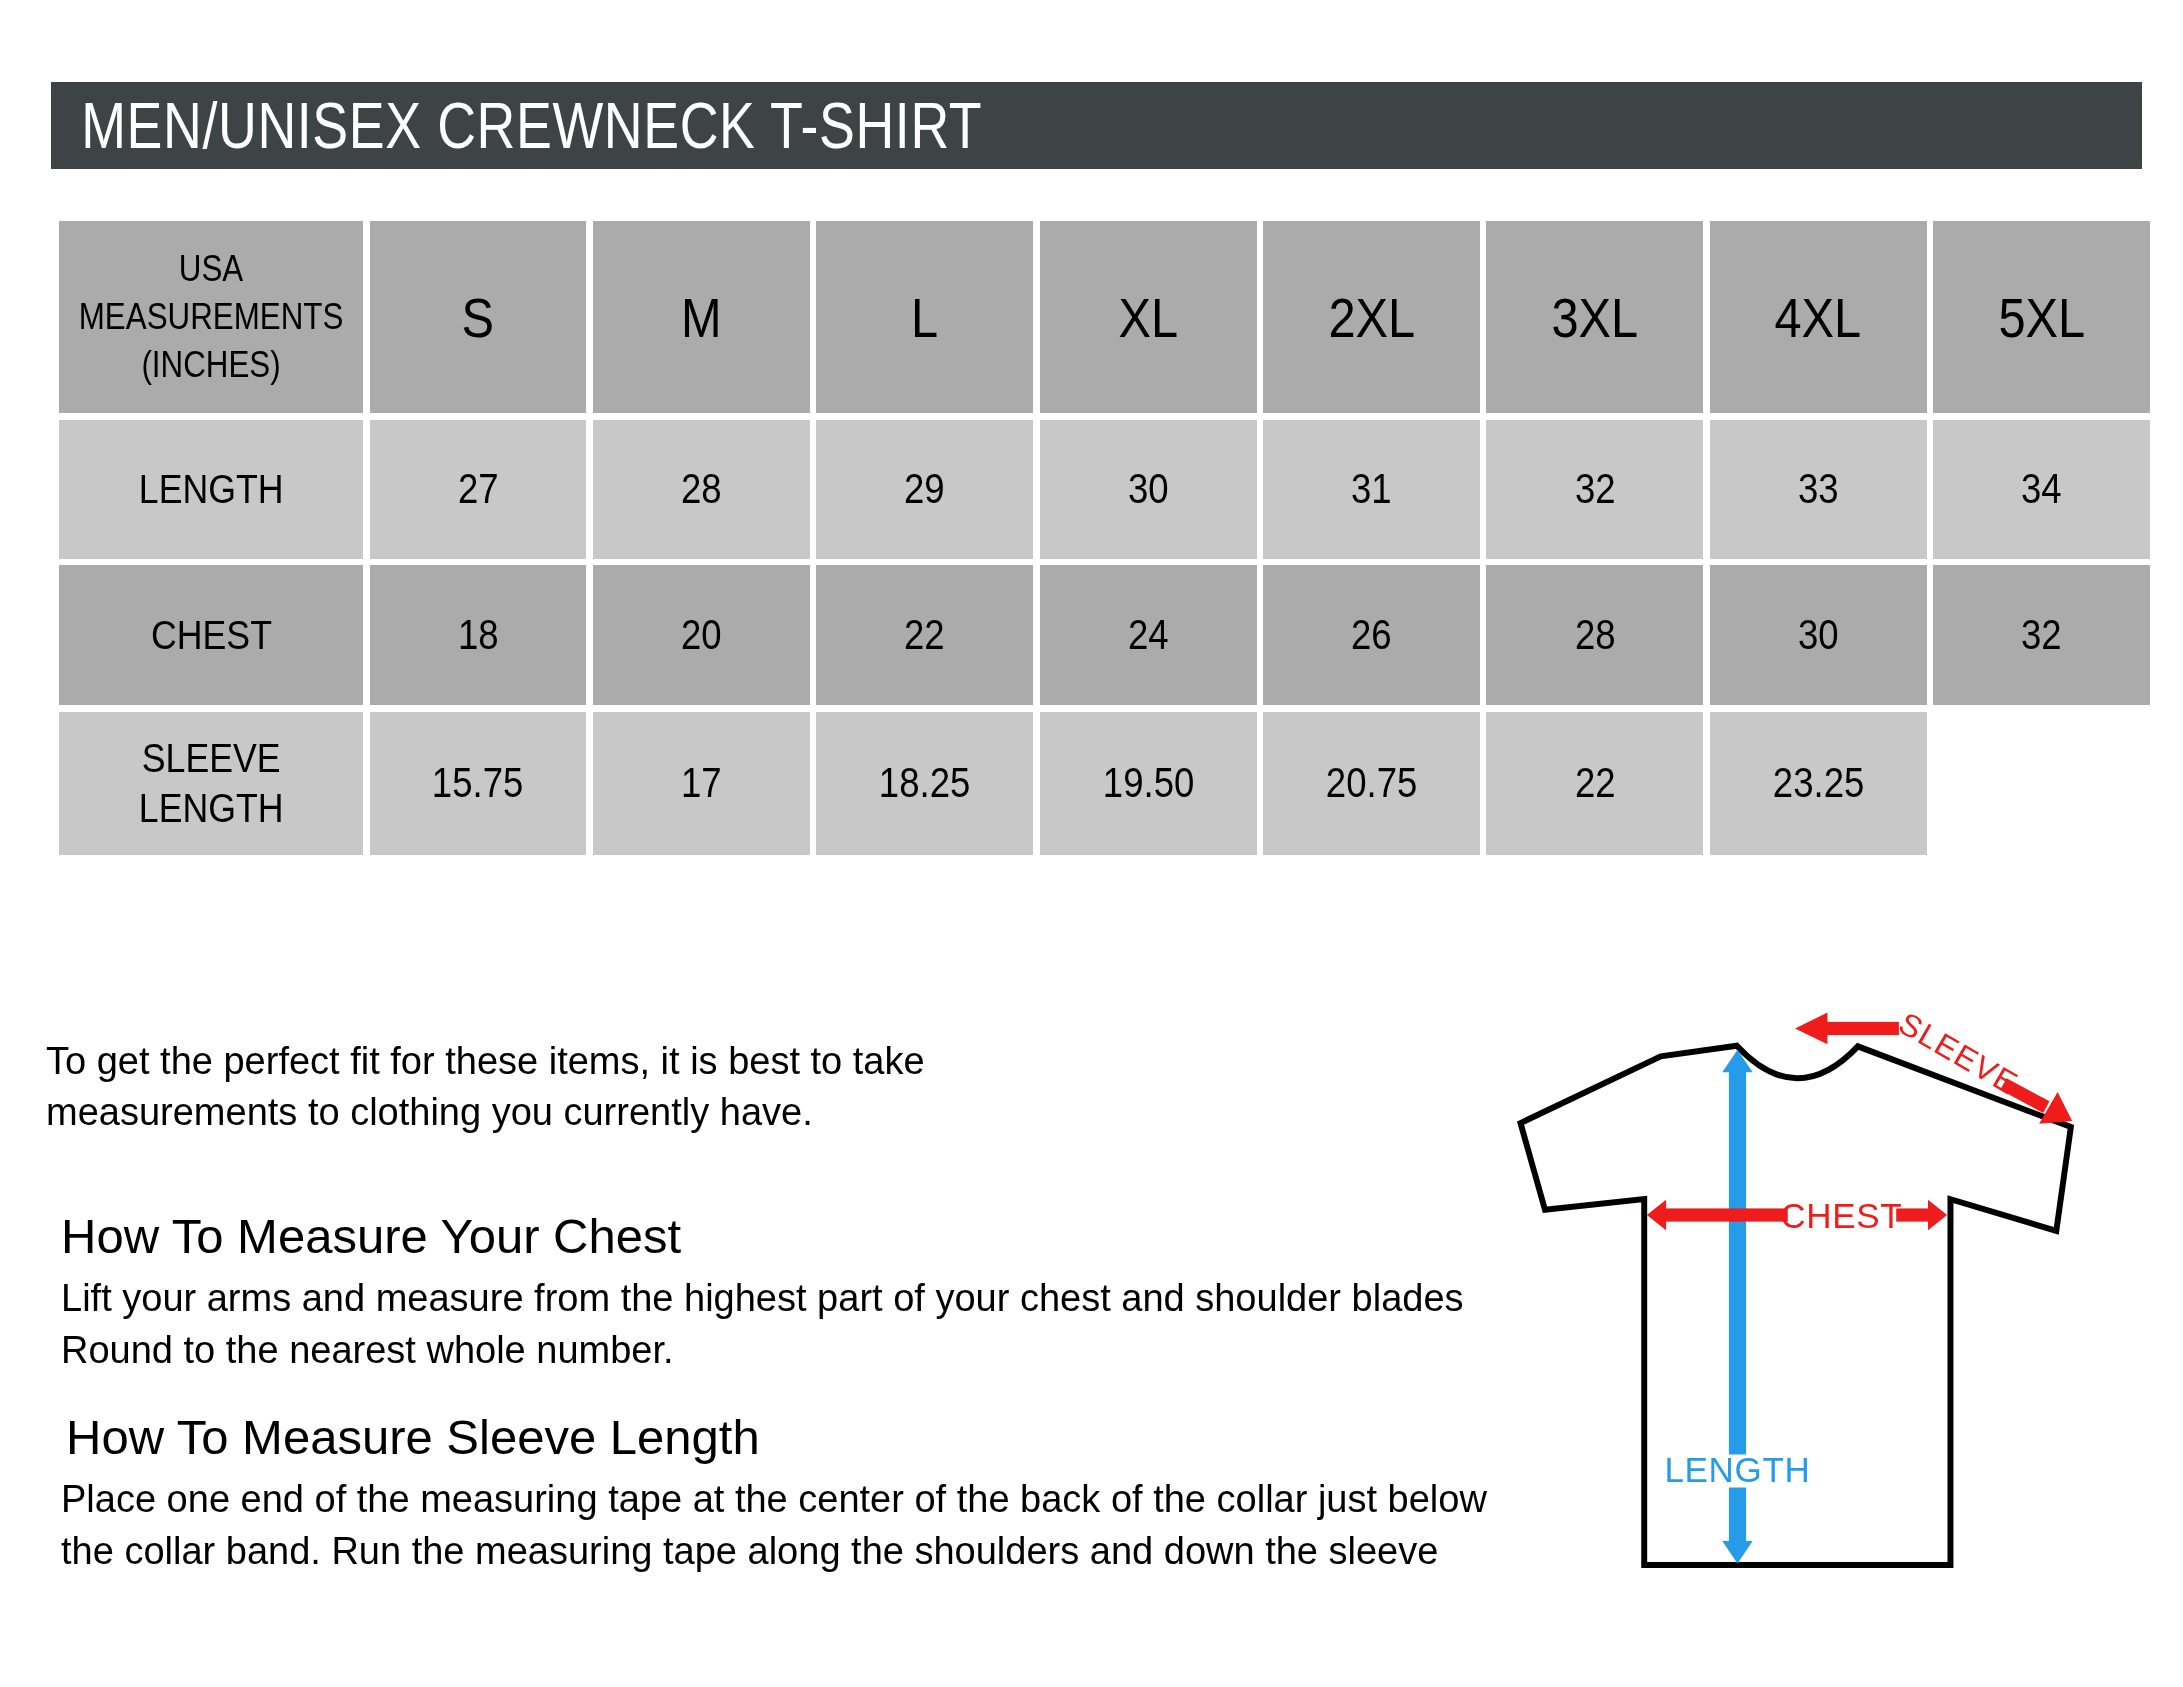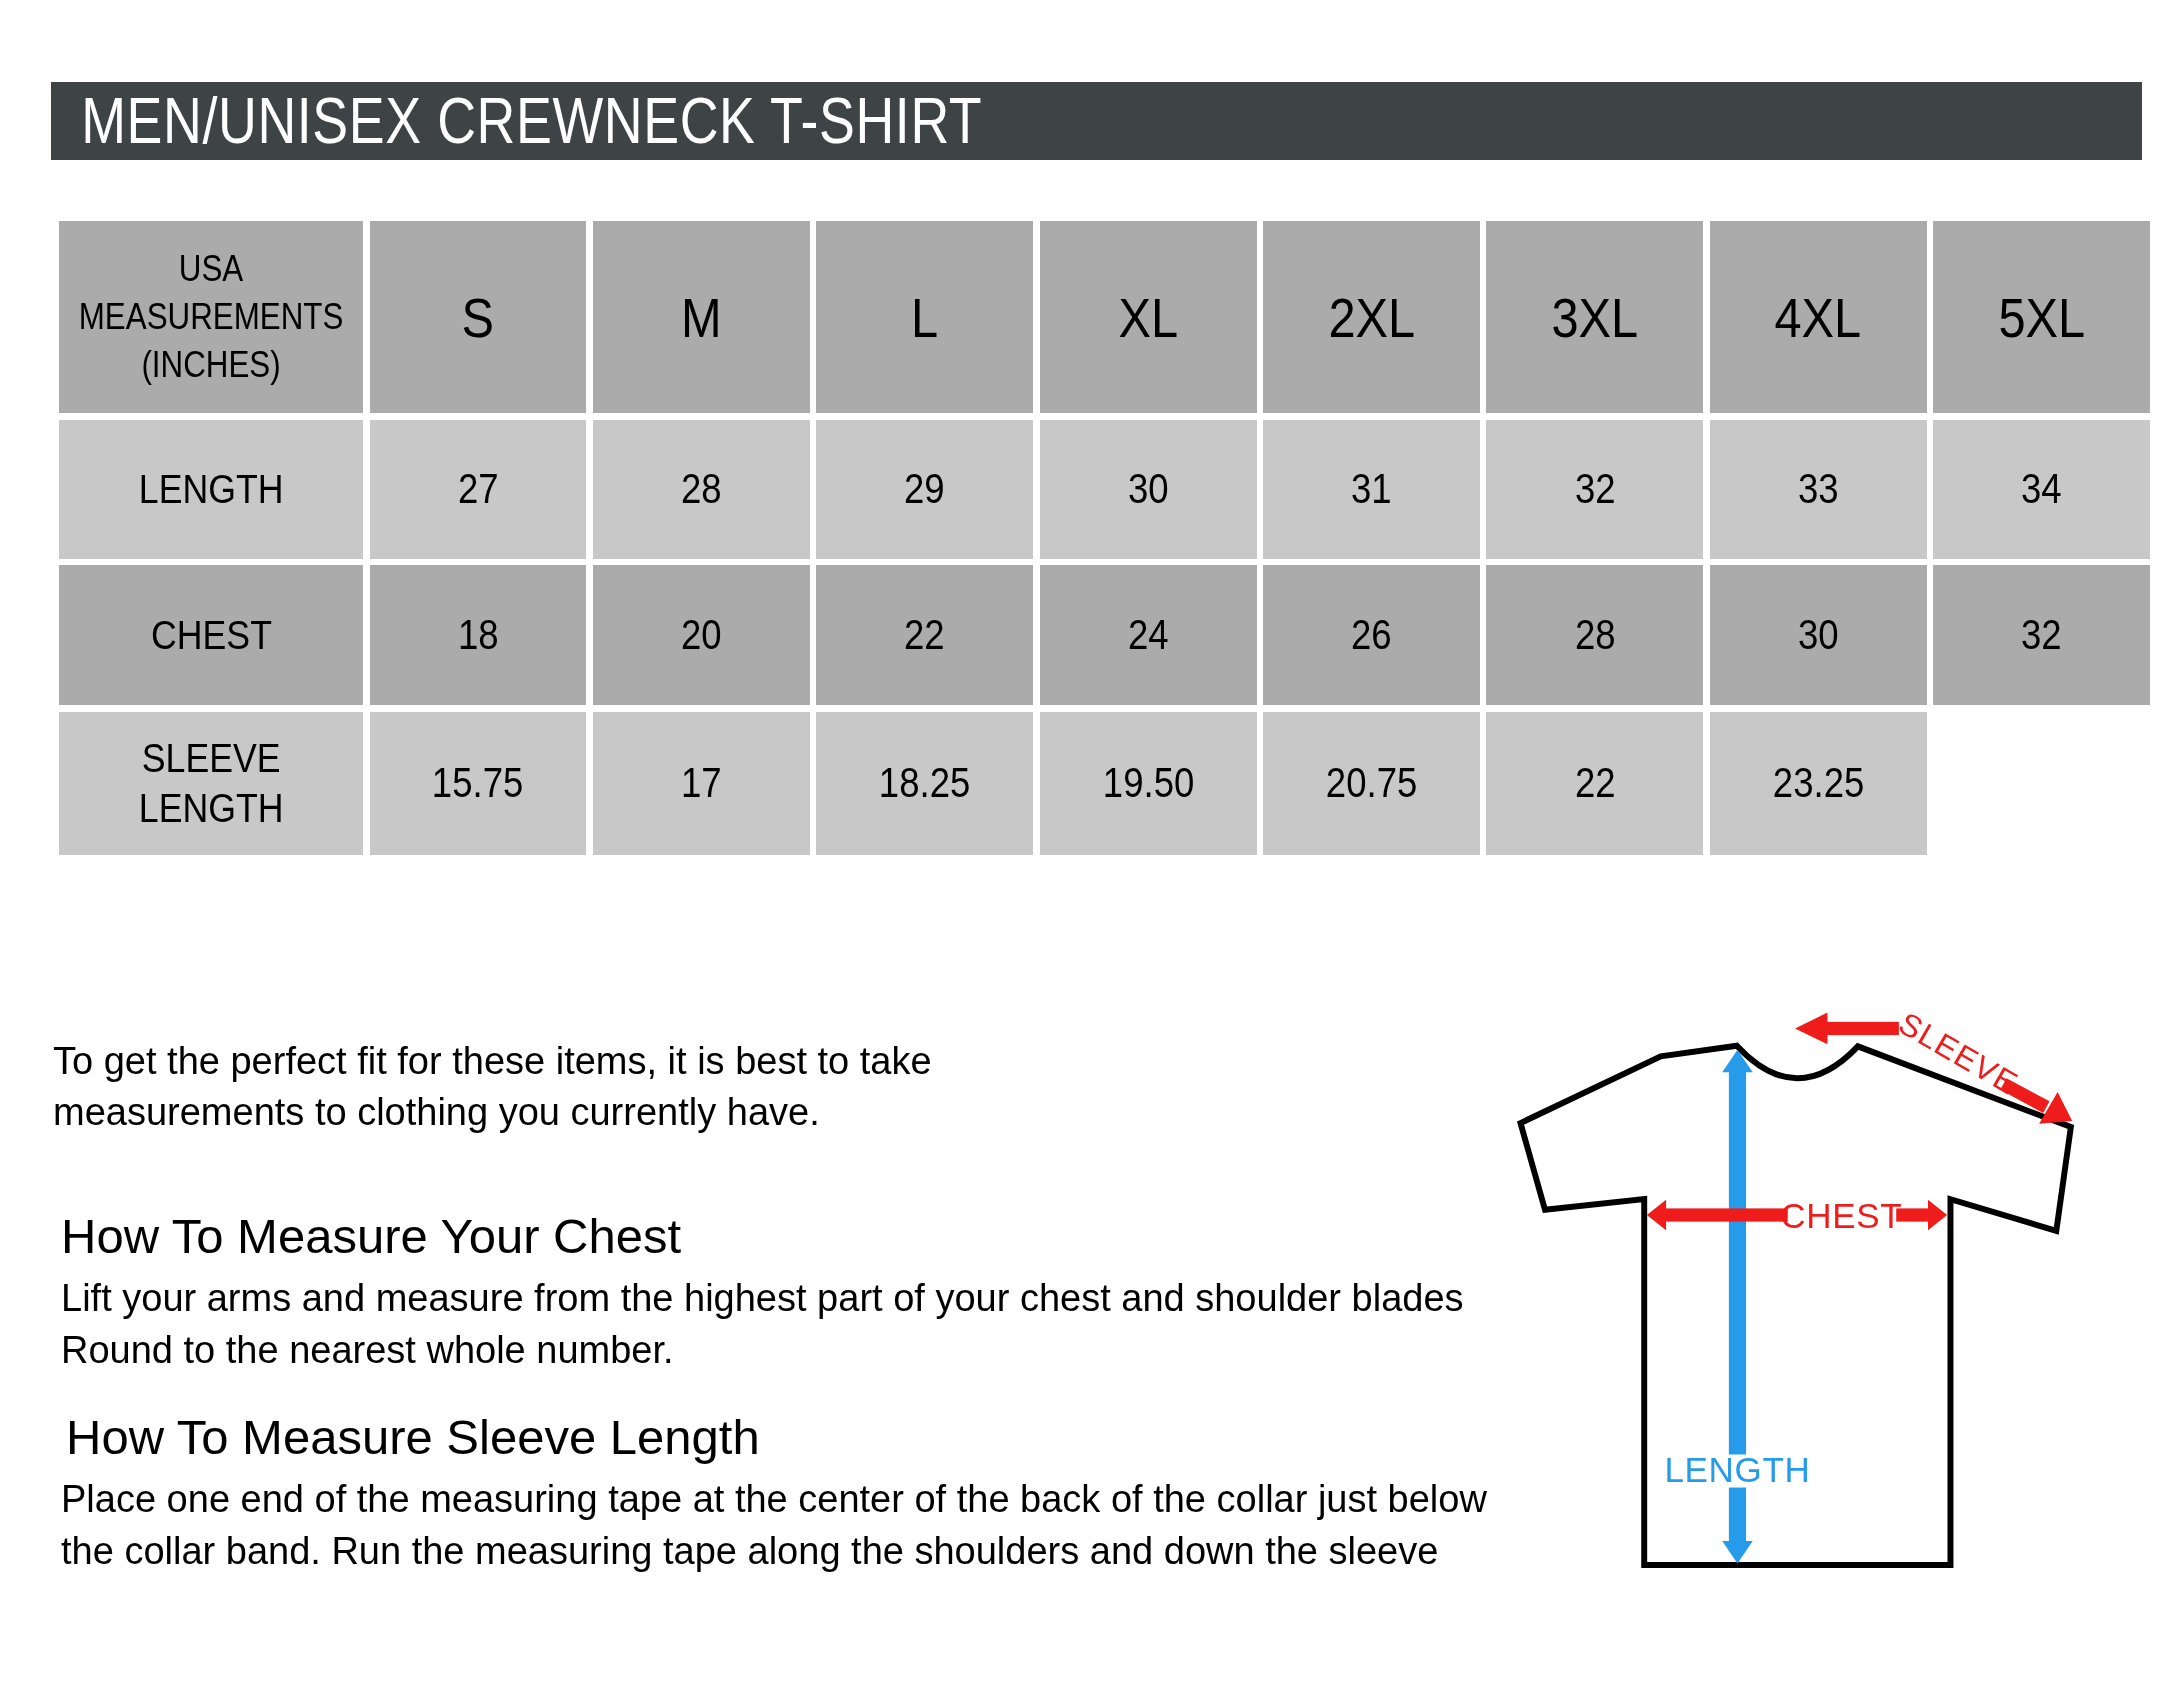--- a/index.html
+++ b/index.html
@@ -11,21 +11,21 @@
     --text-dark:#000000;
   }
   *{box-sizing:border-box;margin:0;padding:0}
   html,body{background:#fff}
   body{
     width:2183px;height:1687px;position:relative;overflow:hidden;
     font-family:"Liberation Sans","DejaVu Sans",sans-serif;color:var(--text-dark);
   }
   
   .titlebar{
-    position:absolute;left:51px;top:82px;width:2091px;height:78px;
+    position:absolute;left:51px;top:82px;width:2091px;height:87px;
     background:var(--title-bar-bg);display:flex;align-items:center;
   }
   .titlebar .title-text{
     color:#fff;font-size:64px;padding-left:36px;white-space:nowrap;
     display:inline-block;transform:scaleX(.84);transform-origin:left center;
     letter-spacing:0.7px;
   }
   
   .size-table{
     position:absolute;left:51px;top:221px;width:2091px;
@@ -35,21 +35,21 @@
   .cell{display:flex;align-items:center;justify-content:center;text-align:center}
   .dark{background:var(--cell-dark)}
   .light{background:var(--cell-light)}
   .cond{display:inline-block;transform:scaleX(.87);white-space:pre-line}
   .corner .cond{font-size:36px;line-height:48px}
   .sizeh  .cond{font-size:56px}
   .rlabel .cond{font-size:41px;line-height:50px}
   .val    .cond{font-size:42px}
   
   .txt{position:absolute;white-space:pre-line}
-  .intro{left:53px;top:1036px;font-size:38px;line-height:51px}
+  .intro{left:46px;top:1036px;font-size:38px;line-height:51px}
   .h2{position:absolute;font-weight:normal;font-size:49px;white-space:nowrap}
   .h2-chest{left:61px;top:1208px}
   .h2-sleeve{left:66px;top:1409px}
   .body-chest{left:61px;top:1272px;font-size:38px;line-height:52px}
   .body-sleeve{left:61px;top:1473px;font-size:38px;line-height:52px}
   
   .diagram{position:absolute;left:1502px;top:966px;width:635px;height:629px}
   .diagram text{font-family:"Liberation Sans","DejaVu Sans",sans-serif}
 </style>
 </head>

